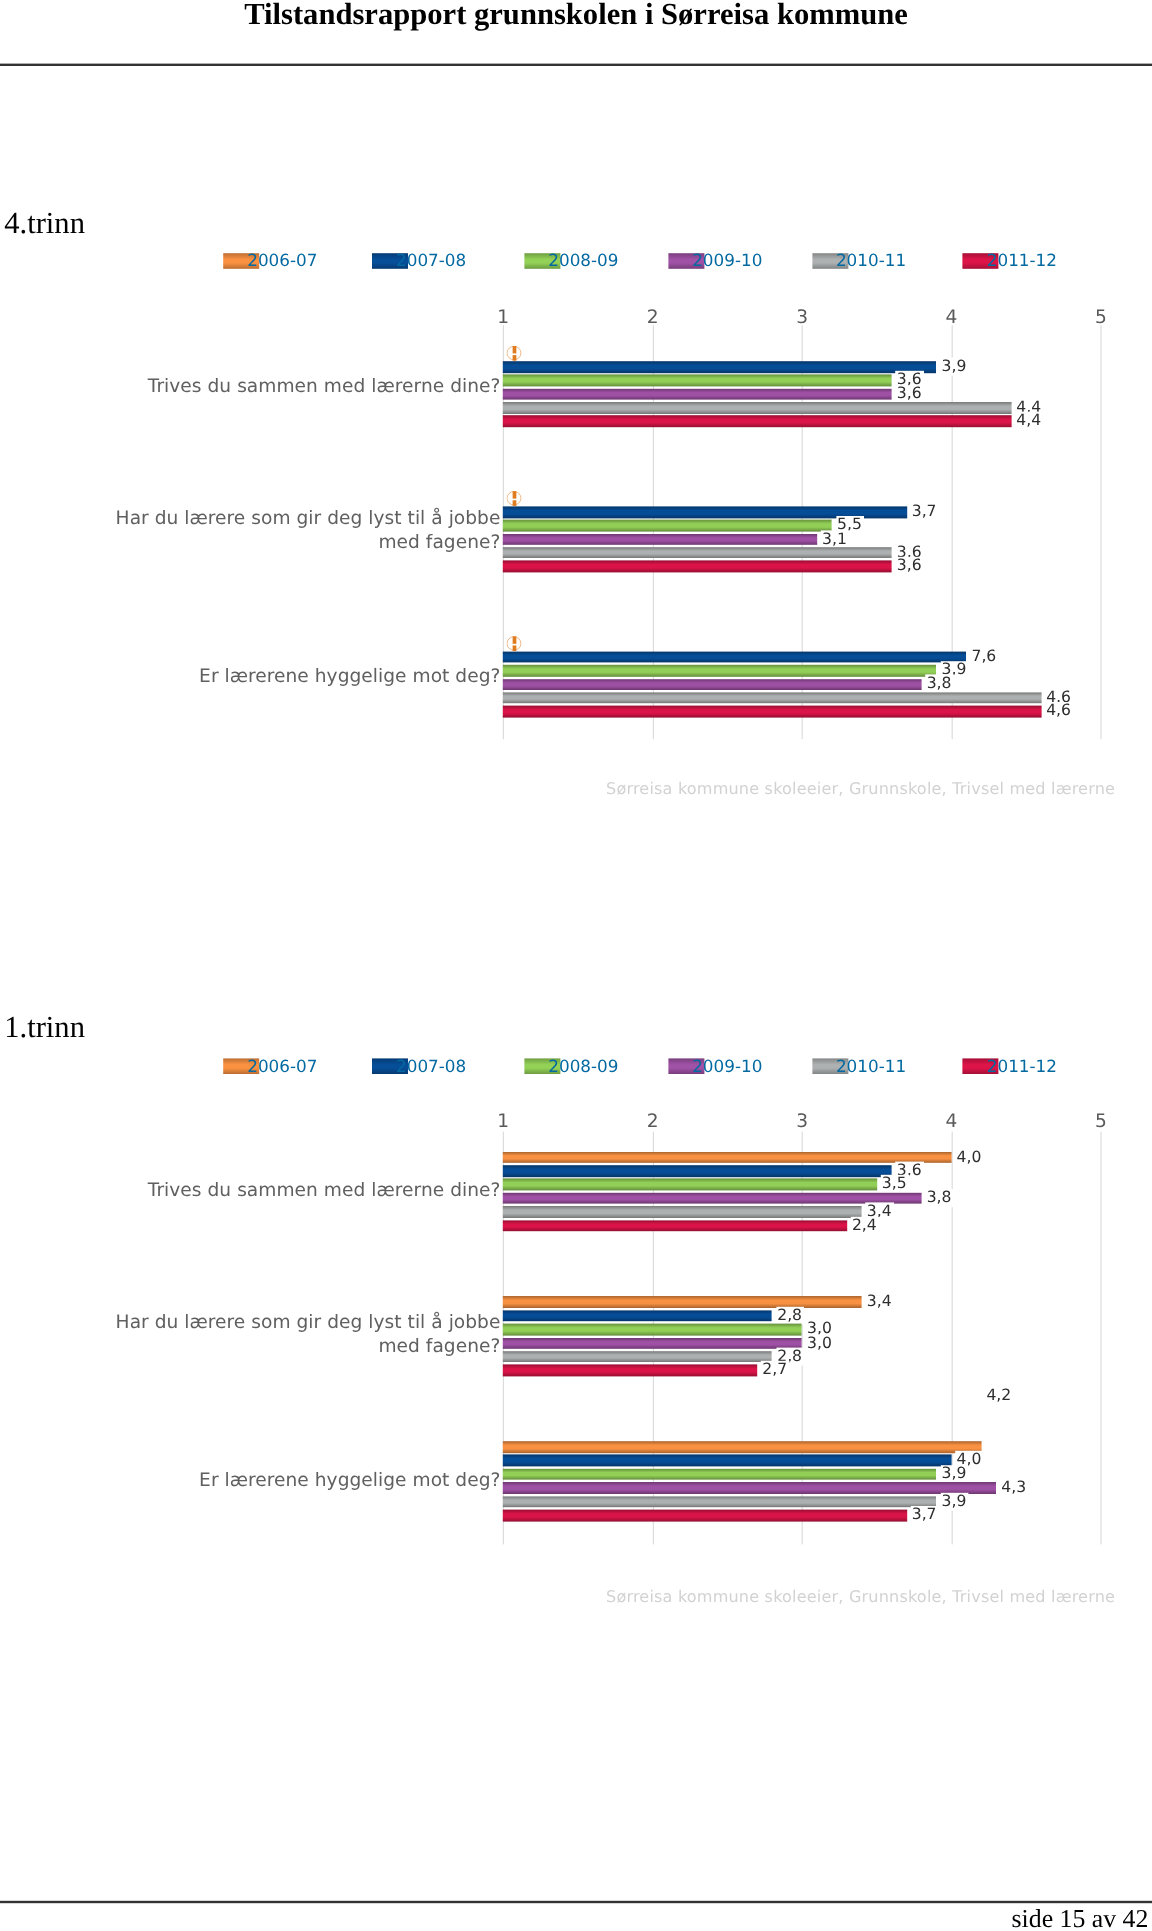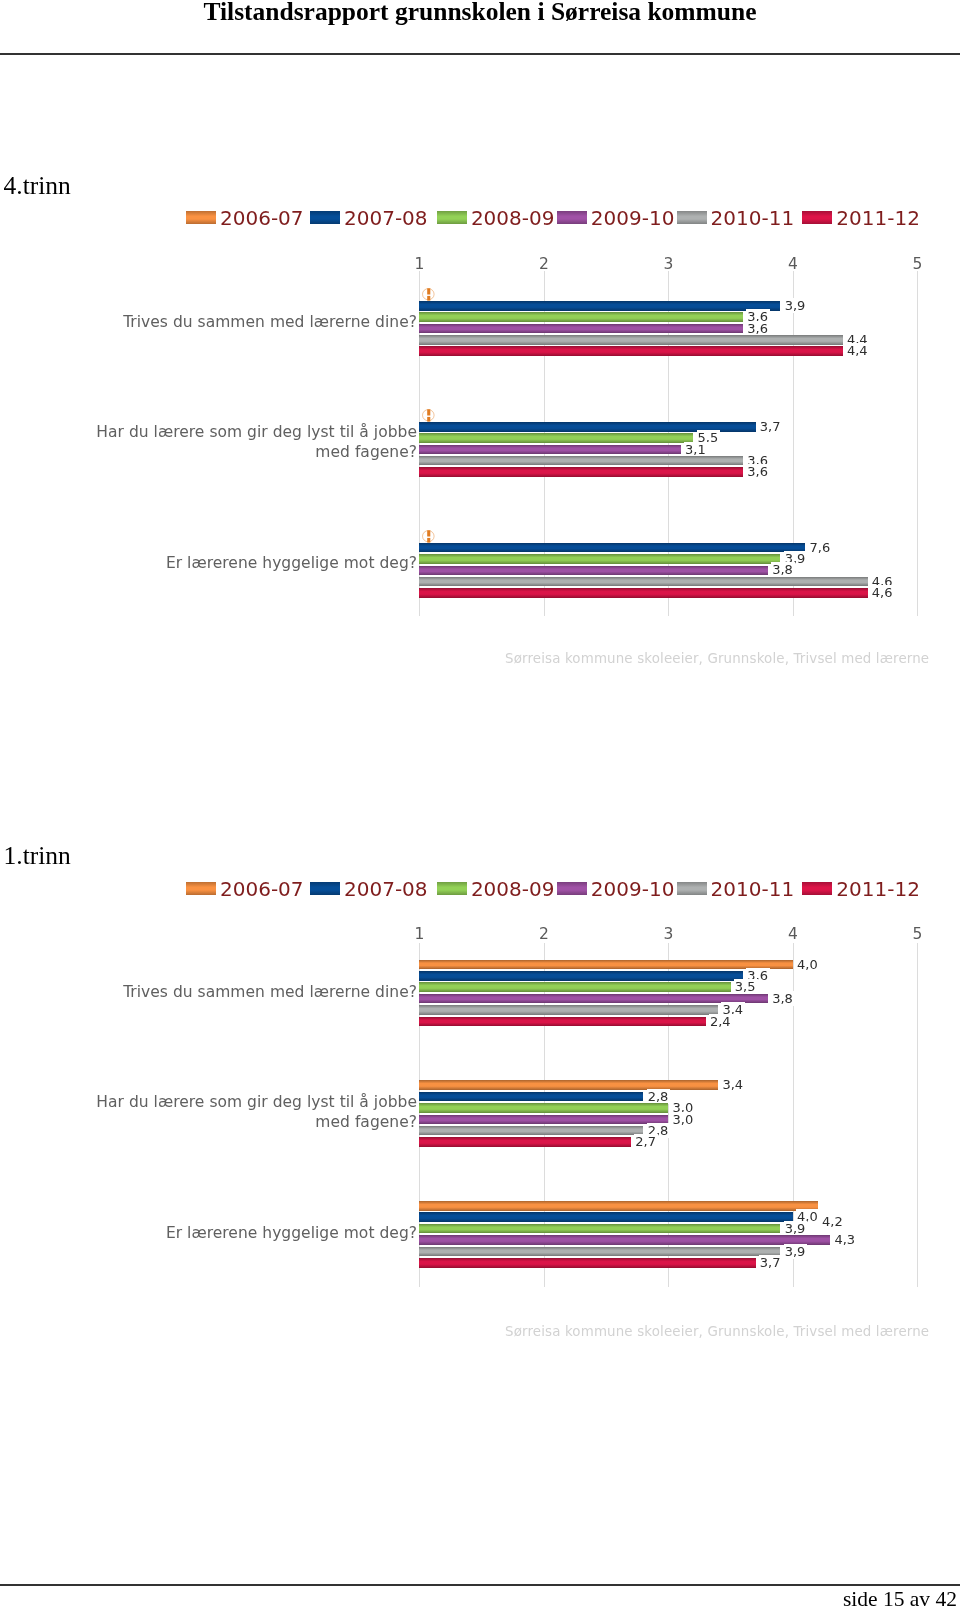--- a/index.html
+++ b/index.html
@@ -32,23 +32,23 @@
     font-family:"Liberation Serif", serif;font-size:25.5px;line-height:28px;color:#000;
   }
 
   
   .chart{position:absolute;}
 
   .legend{position:absolute;left:0;top:0;height:18px;}
   .legend-item{position:absolute;top:0;height:18px;white-space:nowrap;}
   .legend-swatch{position:absolute;left:0;top:5px;width:30px;height:12.5px;}
   .legend-label{
-    position:absolute;left:34px;top:4px;
-    font-family:"DejaVu Sans", sans-serif;font-size:20px;line-height:16px;
-    color:#7f1d1d;letter-spacing:0px;
+    position:absolute;left:20px;top:4px;
+    font-family:"DejaVu Sans", sans-serif;font-size:14px;line-height:16px;
+    color:#0369a1;letter-spacing:0px;
   }
 
   .plot{position:absolute;}
   .gridline{position:absolute;top:0;width:1px;background:#dcdcdc;}
   .tick-label{
     position:absolute;
     font-family:"DejaVu Sans", sans-serif;font-size:15.5px;line-height:16px;
     color:#5a5a5a;text-align:center;width:40px;margin-left:-20px;
   }
   .cat-label{
@@ -248,21 +248,21 @@
           <div class="bar" style="left: 419.4px; top: 1114.5px; width: 249px; height: 9.6px; background: linear-gradient(rgb(109, 56, 114) 0%, rgb(122, 62, 126) 8%, rgb(158, 81, 164) 34%, rgb(158, 81, 164) 62%, rgb(122, 62, 126) 90%, rgb(106, 55, 111) 100%);"></div>
           <div class="val" style="left: 671.6px; top: 1111.5px;">3,0</div>
           <div class="bar" style="left: 419.4px; top: 1125.9px; width: 224.1px; height: 9.6px; background: linear-gradient(rgb(120, 122, 122) 0%, rgb(133, 135, 135) 8%, rgb(173, 176, 176) 34%, rgb(173, 176, 176) 62%, rgb(133, 135, 135) 90%, rgb(116, 118, 118) 100%);"></div>
           <div class="val" style="left: 646.7px; top: 1122.9px;">2,8</div>
           <div class="bar" style="left: 419.4px; top: 1137.3px; width: 211.65px; height: 9.6px; background: linear-gradient(rgb(151, 14, 50) 0%, rgb(168, 15, 55) 8%, rgb(218, 20, 72) 34%, rgb(218, 20, 72) 62%, rgb(168, 15, 55) 90%, rgb(147, 13, 48) 100%);"></div>
           <div class="val" style="left: 634.25px; top: 1134.3px;">2,7</div>
           <div class="cat-label" style="right: 543px; top: 1223px; width: 420px;">
             <div>Er lærerene hyggelige mot deg?</div>
           </div>
           <div class="bar" style="left: 419.4px; top: 1201px; width: 398.4px; height: 9.6px; background: linear-gradient(rgb(171, 100, 45) 0%, rgb(190, 111, 50) 8%, rgb(248, 145, 66) 34%, rgb(248, 145, 66) 62%, rgb(190, 111, 50) 90%, rgb(167, 97, 44) 100%);"></div>
-          <div class="val" style="left: 821px; top: 1214px;">4,2</div>
+          <div class="val" style="left: 821px; top: 1156px;">4,2</div>
           <div class="bar" style="left: 419.4px; top: 1212.4px; width: 373.5px; height: 9.6px; background: linear-gradient(rgb(4, 53, 104) 0%, rgb(5, 59, 116) 8%, rgb(6, 77, 151) 34%, rgb(6, 77, 151) 62%, rgb(5, 59, 116) 90%, rgb(4, 52, 102) 100%);"></div>
           <div class="val" style="left: 796.1px; top: 1209.4px;">4,0</div>
           <div class="bar" style="left: 419.4px; top: 1223.8px; width: 361.05px; height: 9.6px; background: linear-gradient(rgb(101, 143, 60) 0%, rgb(112, 159, 66) 8%, rgb(146, 207, 86) 34%, rgb(146, 207, 86) 62%, rgb(112, 159, 66) 90%, rgb(98, 139, 58) 100%);"></div>
           <div class="val" style="left: 783.65px; top: 1220.8px;">3,9</div>
           <div class="bar" style="left: 419.4px; top: 1235.2px; width: 410.85px; height: 9.6px; background: linear-gradient(rgb(109, 56, 114) 0%, rgb(122, 62, 126) 8%, rgb(158, 81, 164) 34%, rgb(158, 81, 164) 62%, rgb(122, 62, 126) 90%, rgb(106, 55, 111) 100%);"></div>
           <div class="val" style="left: 833.45px; top: 1232.2px;">4,3</div>
           <div class="bar" style="left: 419.4px; top: 1246.6px; width: 361.05px; height: 9.6px; background: linear-gradient(rgb(120, 122, 122) 0%, rgb(133, 135, 135) 8%, rgb(173, 176, 176) 34%, rgb(173, 176, 176) 62%, rgb(133, 135, 135) 90%, rgb(116, 118, 118) 100%);"></div>
           <div class="val" style="left: 783.65px; top: 1243.6px;">3,9</div>
           <div class="bar" style="left: 419.4px; top: 1258px; width: 336.15px; height: 9.6px; background: linear-gradient(rgb(151, 14, 50) 0%, rgb(168, 15, 55) 8%, rgb(218, 20, 72) 34%, rgb(218, 20, 72) 62%, rgb(168, 15, 55) 90%, rgb(147, 13, 48) 100%);"></div>
           <div class="val" style="left: 758.75px; top: 1255px;">3,7</div>

